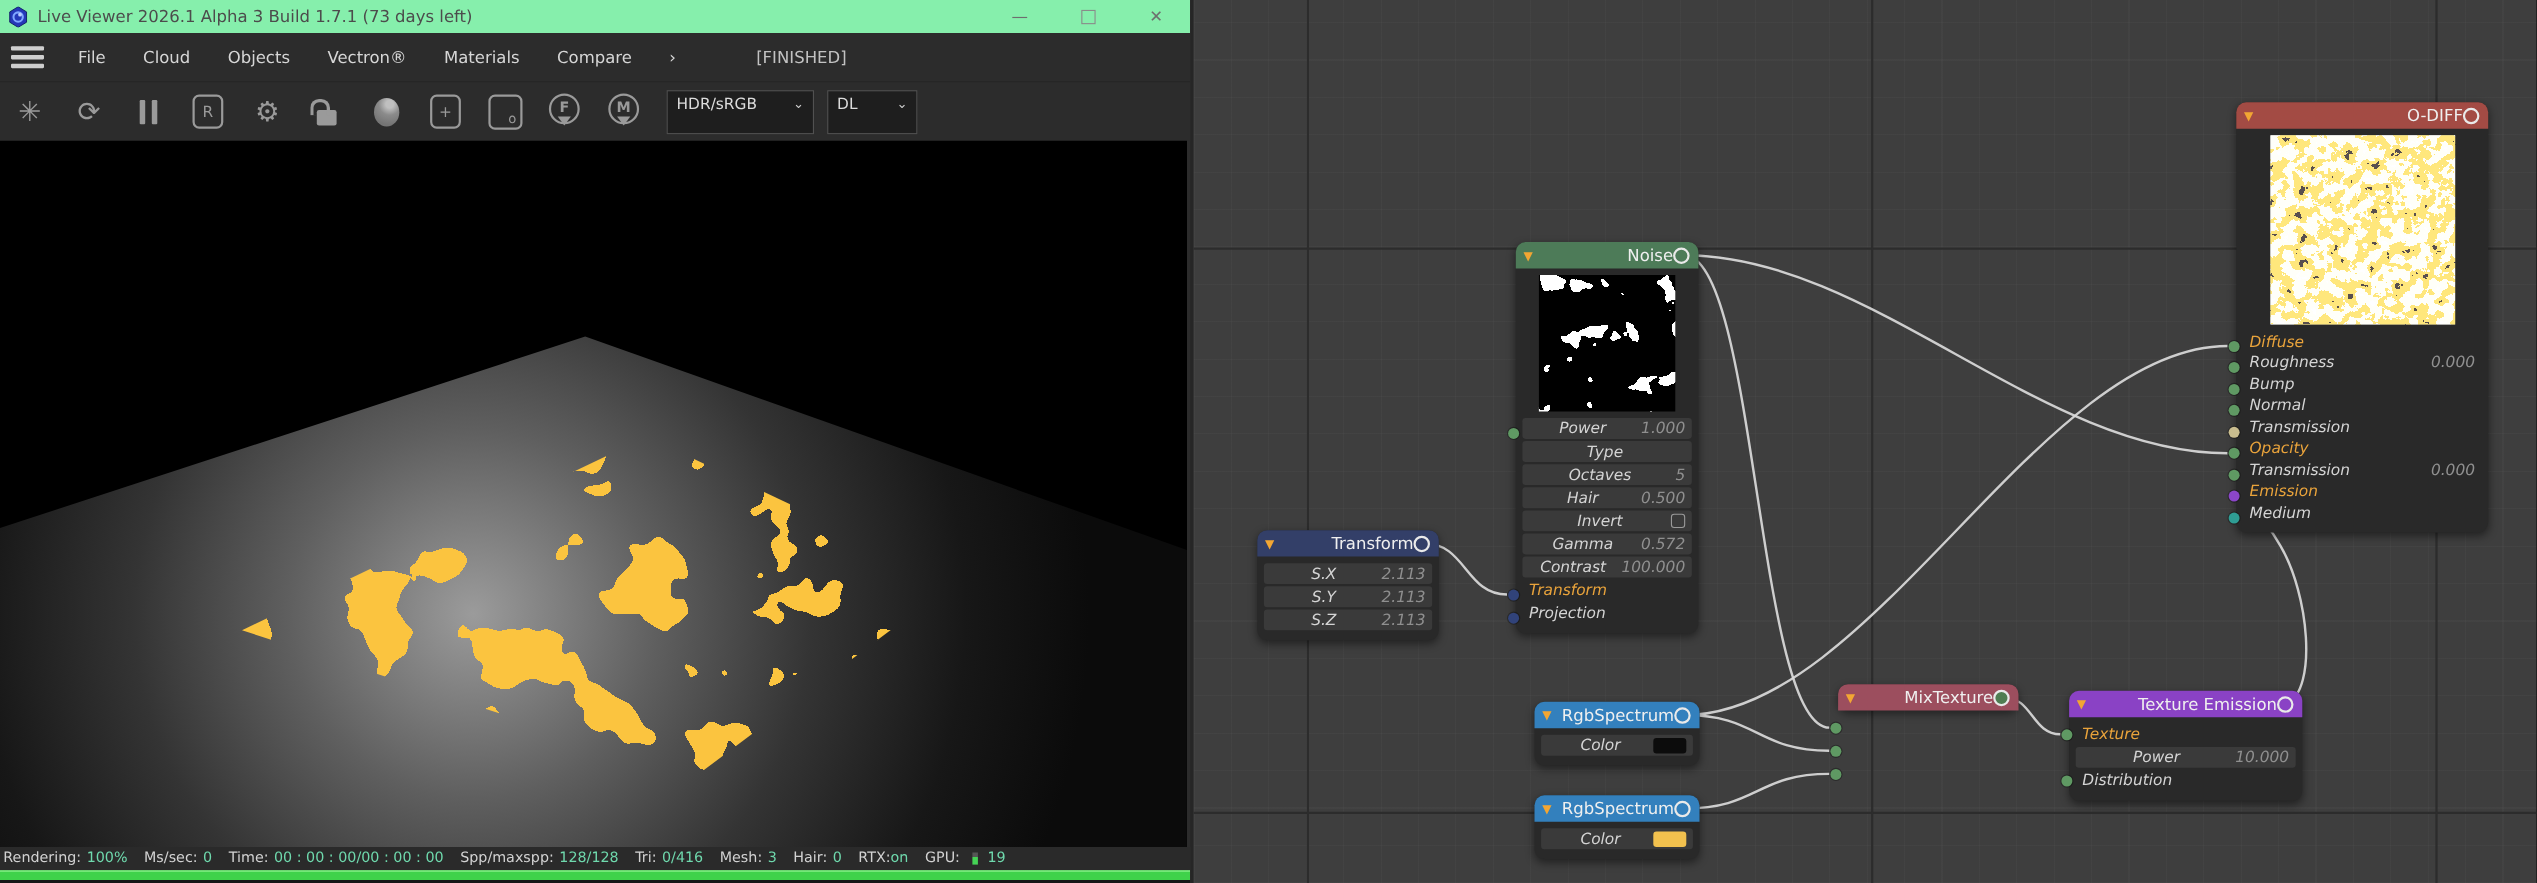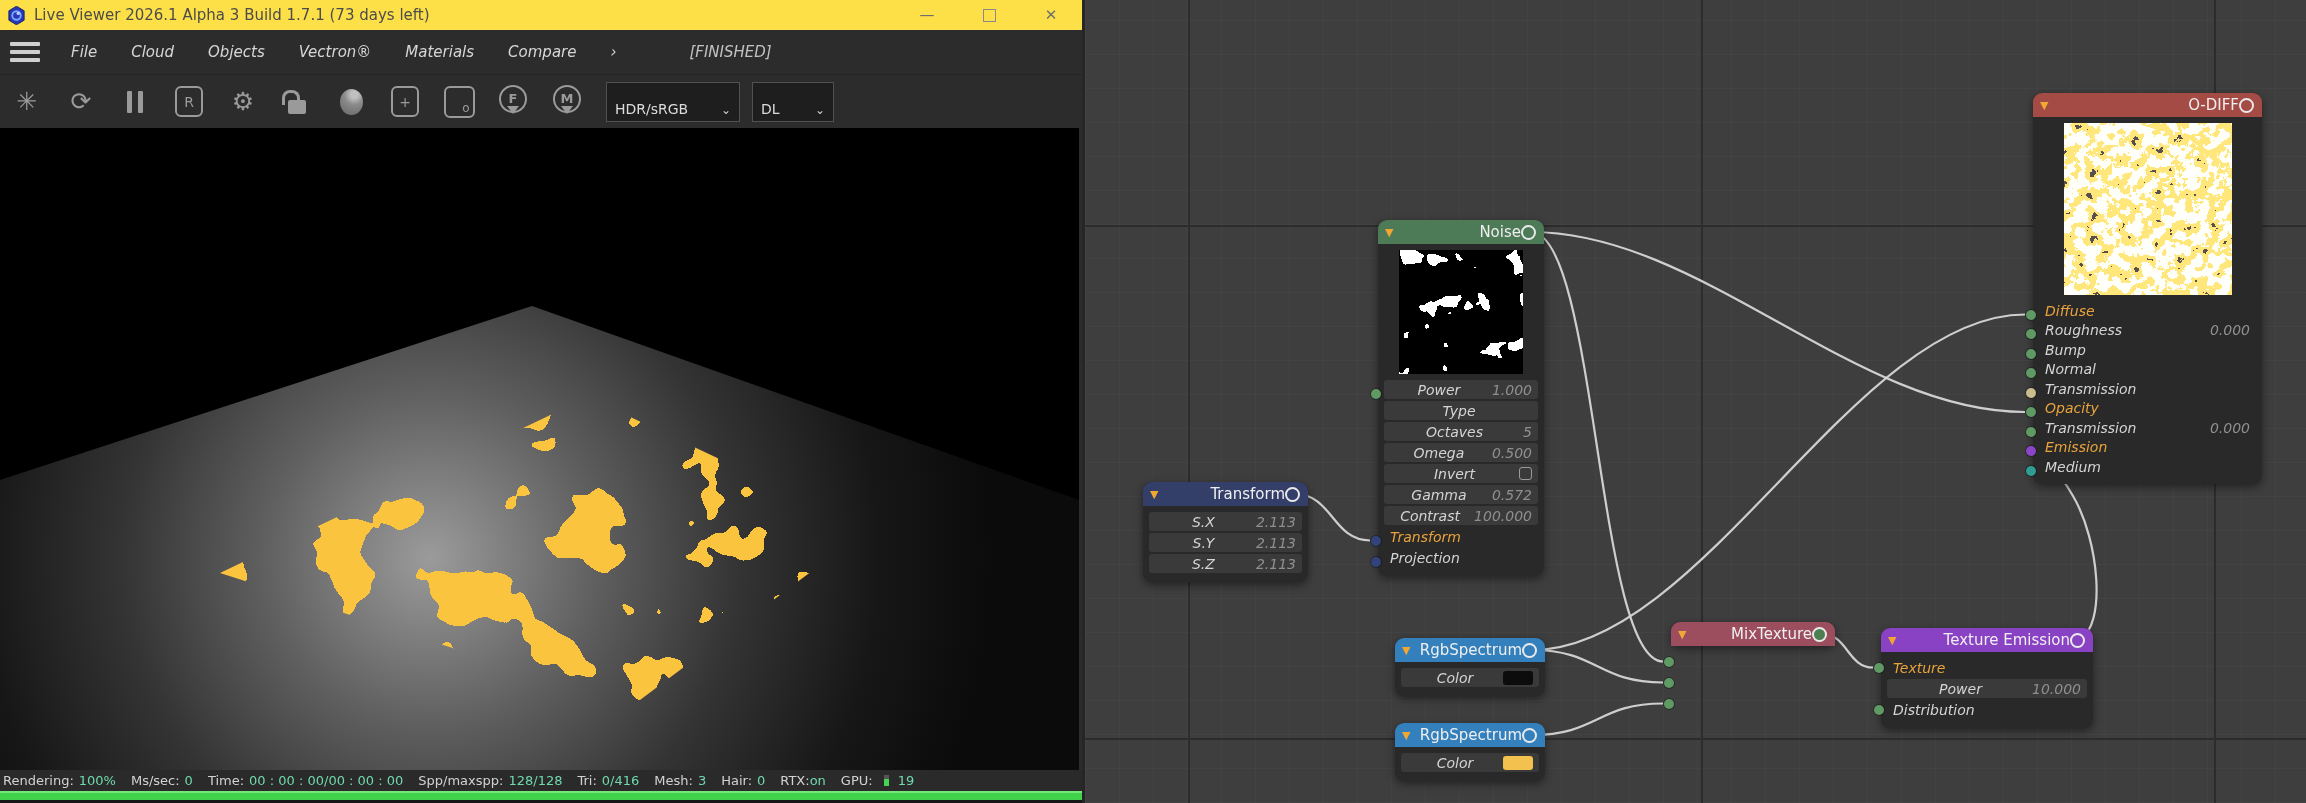--- a/index.html
+++ b/index.html
@@ -1,41 +1,41 @@
 <!DOCTYPE html>
 <html><head>
 <meta charset="utf-8">
 <style>
   html,body{margin:0;padding:0;background:#1b1b1b;font-family:"DejaVu Sans",sans-serif;-webkit-font-smoothing:antialiased;}
   #app{position:relative;width:2306px;height:803px;overflow:hidden;background:#000;}
 
   
   #left-window{position:absolute;left:0;top:0;width:1082px;height:803px;background:#2c2c2c;}
-  #titlebar{position:absolute;left:0;top:0;width:1082px;height:30px;background:#fde047;display:flex;align-items:center;color:#4c4c4c;font-size:15px;}
+  #titlebar{position:absolute;left:0;top:0;width:1082px;height:30px;background:#86efac;display:flex;align-items:center;color:#4c4c4c;font-size:15px;}
   #titlebar .logo{width:17px;height:19px;margin:0 9px 0 8px;}
   #win-controls{margin-left:auto;display:flex;align-items:center;height:100%;}
   .win-btn{width:62px;height:100%;display:flex;align-items:center;justify-content:center;color:#6e6e6e;font-size:15px;}
   .win-btn .sq{width:11px;height:11px;border:1px solid #8a8a8a;}
-  #menubar{position:absolute;left:0;top:30px;width:1082px;height:44px;background:#2c2c2c;display:flex;align-items:center;color:#d6d6d6;font-size:15px;border-bottom:1px solid #242424;font-style:italic;}
+  #menubar{position:absolute;left:0;top:30px;width:1082px;height:44px;background:#2c2c2c;display:flex;align-items:center;color:#d6d6d6;font-size:15px;border-bottom:1px solid #242424;}
   #hamburger{width:30px;height:20px;margin:0 14px 0 10px;display:flex;flex-direction:column;justify-content:space-between;}
   #hamburger span{display:block;height:4px;background:#cfcfcf;border-radius:1px;}
   .menu-item{padding:0 17px;line-height:43px;white-space:nowrap;}
   #finished-tag{margin-left:56px;color:#c2c2c2;}
   #iconbar{position:absolute;left:0;top:75px;width:1082px;height:53px;background:#2c2c2c;display:flex;align-items:center;}
   .tool{min-width:34px;height:36px;margin:0 10px;display:flex;align-items:center;justify-content:center;color:#9a9a9a;}
   .g24{font-size:25px;line-height:1;}
   .pausebars{display:flex;gap:6px;} .pausebars i{width:5px;height:22px;background:#9a9a9a;border-radius:1px;}
   .boxicon{width:24px;height:27px;border:2px solid #9a9a9a;border-radius:6px;display:flex;align-items:center;justify-content:center;font-size:14px;color:#9a9a9a;}
   .boxicon.small-o{align-items:flex-end;justify-content:flex-end;padding:0 3px 1px 0;font-size:12px;}
   .lockicon{position:relative;width:18px;height:14px;background:#9a9a9a;border-radius:2px;margin-top:10px;}
   .lockicon:before{content:"";position:absolute;left:-6px;top:-10px;width:12px;height:12px;border:3px solid #9a9a9a;border-bottom:none;border-radius:8px 8px 0 0;}
   .sphereicon{width:23px;height:26px;border-radius:50%;background:radial-gradient(circle at 62% 22%,#c0c0c0 0 14%,#8b8b8b 40%,#757575 75%);}
   .pinicon{position:relative;width:24px;height:24px;border:2px solid #9a9a9a;border-radius:50%;display:flex;align-items:center;justify-content:center;font-size:13px;font-weight:bold;color:#9a9a9a;margin-top:-6px;}
   .pinicon:after{content:"";position:absolute;left:50%;bottom:-9px;transform:translateX(-50%);border:6px solid transparent;border-top:8px solid #9a9a9a;}
-  .tb-select{height:30px;background:#1e1e1e;border:1px solid #515151;color:#dcdcdc;font-size:14px;display:flex;align-items:flex-end;padding:4px 8px;margin-left:12px;}
+  .tb-select{height:30px;background:#1e1e1e;border:1px solid #515151;color:#dcdcdc;font-size:14px;display:flex;align-items:flex-start;padding:4px 8px;margin-left:12px;}
   .tb-select .val{flex:1;} .tb-select .chev{color:#cfcfcf;font-size:12px;margin-left:12px;}
   #viewport{position:absolute;left:0;top:128px;width:1079px;height:642px;background:#000;}
   #statusbar{position:absolute;left:0;top:770px;width:1082px;height:21px;background:#2a2a2a;display:flex;align-items:center;gap:15px;padding-left:3px;font-size:13px;color:#d2d2d2;white-space:nowrap;}
   .seg{display:flex;align-items:center;gap:5px;} .seg.tight{gap:0;}
   .seg .val{color:#6fd9ad;}
   .gpu-bar{display:inline-block;width:5px;height:11px;background:linear-gradient(#555 0 40%,#45d355 40% 100%);margin:0 4px 0 6px;}
   #progressbar{position:absolute;left:0;top:791px;width:1082px;height:9px;background:#143314;}
   #progressbar .fill{height:100%;background:linear-gradient(#67e36c 0 2px,#3fd24a 2px 100%);}
   #left-window .winbottom{position:absolute;left:0;top:800px;width:1082px;height:3px;background:#161616;}
 
@@ -289,21 +289,21 @@
             </div>
             <div class="nrow field" style="margin-bottom:2px">
               <span class="lbl">Type</span>
               <span class="rval"></span>
             </div>
             <div class="nrow field" style="margin-bottom:2px">
               <span class="lbl">Octaves</span>
               <span class="rval">5</span>
             </div>
             <div class="nrow field" style="margin-bottom:2px">
-              <span class="lbl">Omega</span>
+              <span class="lbl">Hair</span>
               <span class="rval">0.500</span>
             </div>
             <div class="nrow field" style="margin-bottom:2px">
               <span class="lbl">Invert</span>
               <span class="chk"></span>
             </div>
             <div class="nrow field" style="margin-bottom:2px">
               <span class="lbl">Gamma</span>
               <span class="rval">0.572</span>
             </div>

